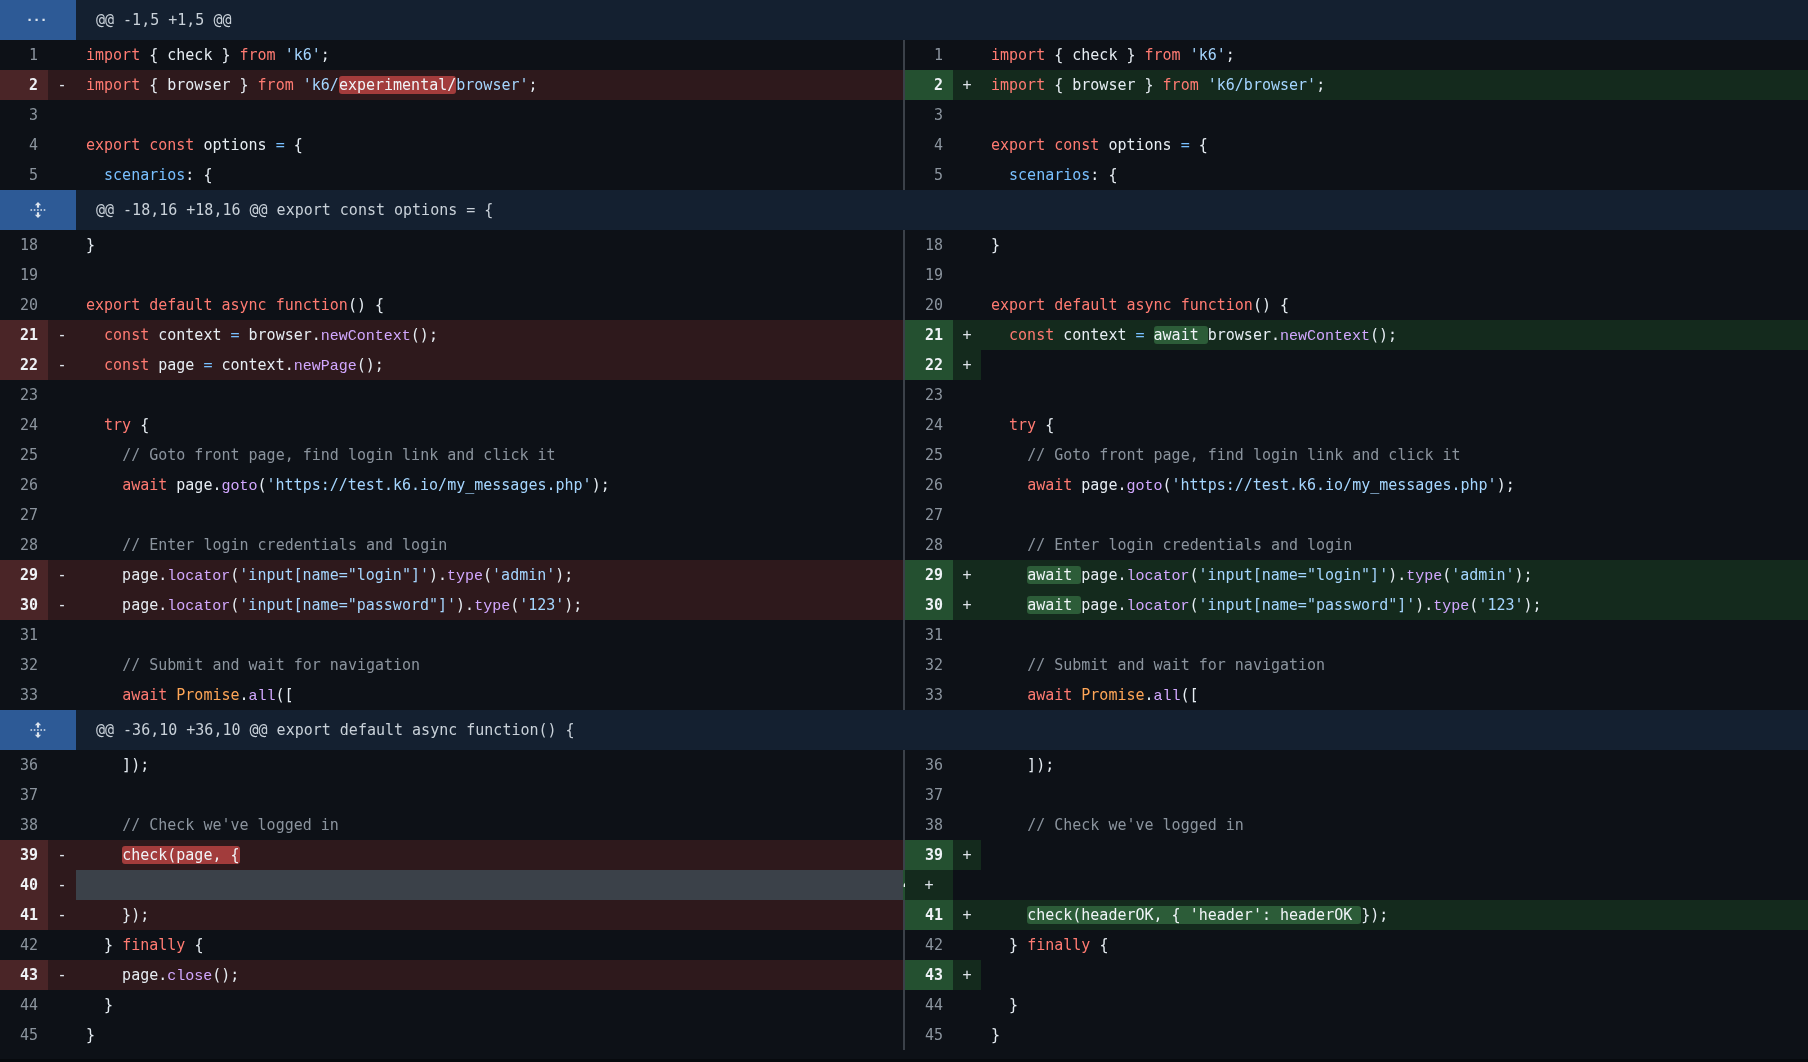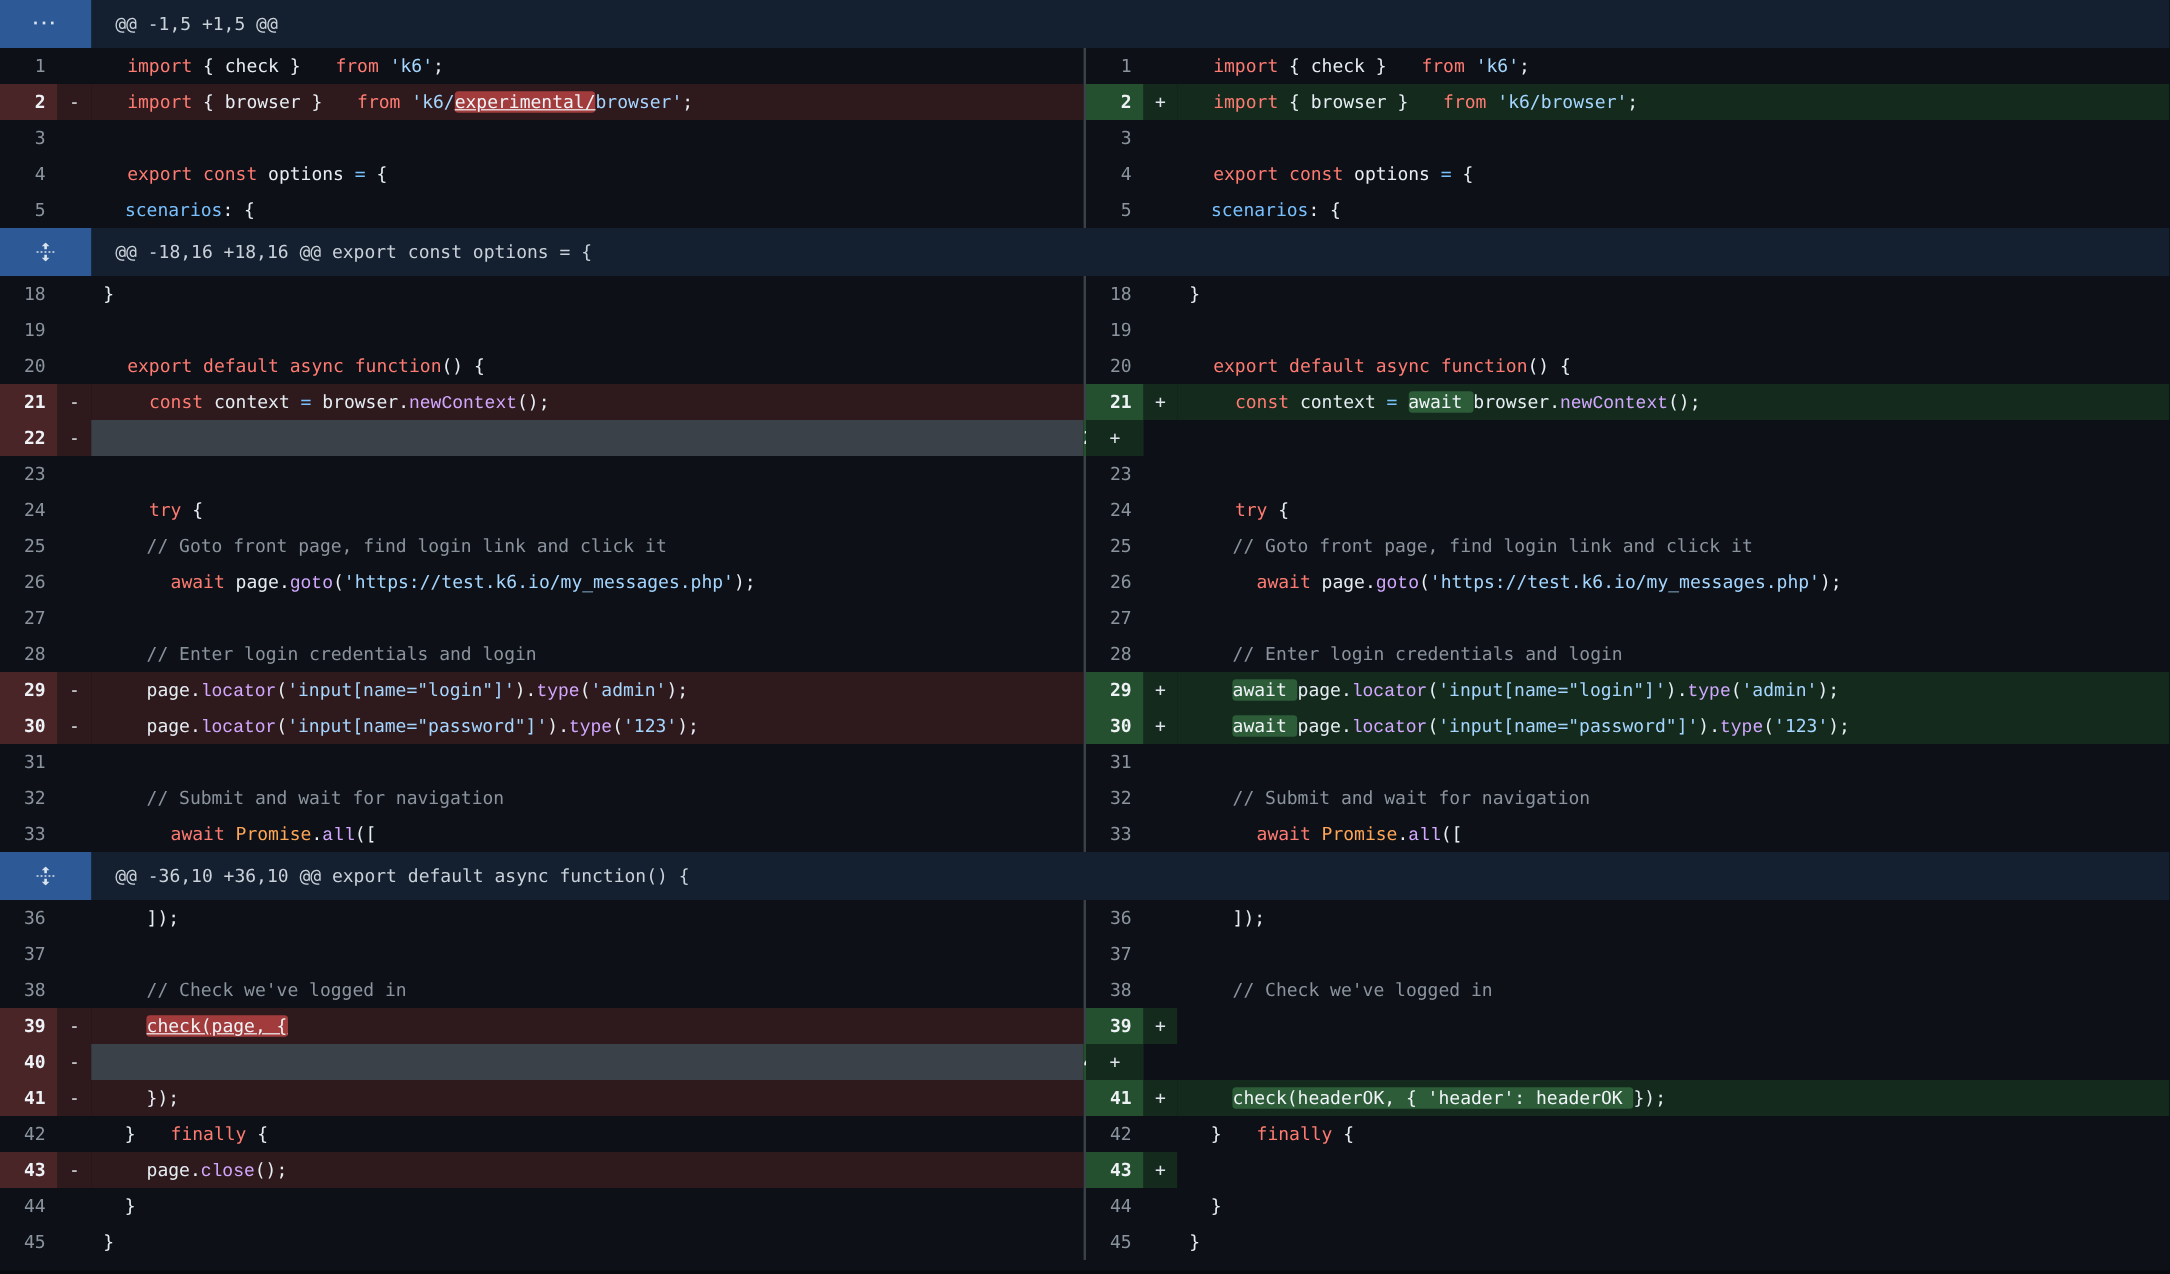--- a/index.html
+++ b/index.html
@@ -38,28 +38,28 @@
   .ctx{background:transparent;}
   .rem  .code, .rem.sign, .rem.filler{background:var(--rem-line);}
   .add  .code, .add.sign, .add.filler{background:var(--add-line);}
   .sign.rem{background:var(--rem-line);}
   .sign.add{background:var(--add-line);}
   .num.rem{background:var(--rem-gutter); color:var(--num-changed); font-weight:600;}
   .num.add{background:var(--add-gutter); color:var(--num-changed); font-weight:600;}
   .code.rem{background:var(--rem-line);}
   .code.add{background:var(--add-line);}
   
-  .t-k{color:var(--kw);margin-left:20px;}
+  .t-k{color:var(--kw);}
   .t-p{color:var(--plain);}
   .t-s{color:var(--str);}
   .t-b{color:var(--ent);}
   .t-f{color:var(--fn);font-family:Liberation Mono, monospace;}
   .t-c{color:var(--cm);}
   .t-o{color:var(--const);}
-  .t-hr{background:var(--rem-word); color:var(--word-text); border-radius:3px;text-decoration:underline;}
+  .t-hr{background:var(--rem-word); color:var(--word-text); border-radius:3px;}
   .t-hg{background:var(--add-word); color:var(--word-text); border-radius:3px;}
   .bottom-strip{position:absolute;left:0;bottom:0;width:100%;height:3px;background:#070a0e;}
 </style>
 </head>
 <body>
 
 <div id="app" style="--bg: #0d1117; --divider: #3b4149; --hunk-bg: #142030; --hunk-text: #c9d1d9; --hunk-btn-bg: #2d5a96; --hunk-btn-icon: #dbe4ee; --num-ctx: #8b949e; --num-changed: #eef2f6; --sign: #dde3e9; --rem-line: #2e191c; --rem-gutter: #4a2527; --rem-word: #a23c3c; --add-line: #142a1d; --add-gutter: #245030; --add-word: #2c5c38; --word-text: #f0f4f8; --kw: #ff7b72; --plain: #e6edf3; --str: #a5d6ff; --ent: #79c0ff; --fn: #d2a8ff; --cm: #8b949e; --const: #ffa657;">
   <div id="diff-rows">
       <div class="row-hunk">
         <button class="hunk-btn">
@@ -155,20 +155,21 @@
         <div class="sign rem">-</div>
         <div class="code rem"><span class="t-p">  </span><span class="t-k">const </span><span class="t-p">context </span><span class="t-b">= </span><span class="t-p">browser.</span><span class="t-f">newContext</span><span class="t-p">();</span></div>
         <div class="divider"></div>
         <div class="num add">21</div>
         <div class="sign add">+</div>
         <div class="code add"><span class="t-p">  </span><span class="t-k">const </span><span class="t-p">context </span><span class="t-b">= </span><span class="t-hg">await </span><span class="t-p">browser.</span><span class="t-f">newContext</span><span class="t-p">();</span></div>
       </div>
       <div class="row-code">
         <div class="num rem">22</div>
         <div class="sign rem">-</div>
+        <div class="code rem"><span class="t-p">  </span><span class="t-k">const </span><span class="t-p">page </span><span class="t-b">= </span><span class="t-p">context.</span><span class="t-f">newPage</span><span class="t-p">();</span></div>
         <div class="divider"></div>
         <div class="num add">22</div>
         <div class="sign add">+</div>
       </div>
       <div class="row-code">
         <div class="num ctx">23</div>
         <div class="sign ctx"></div>
         <div class="code ctx"></div>
         <div class="divider"></div>
         <div class="num ctx">23</div>

